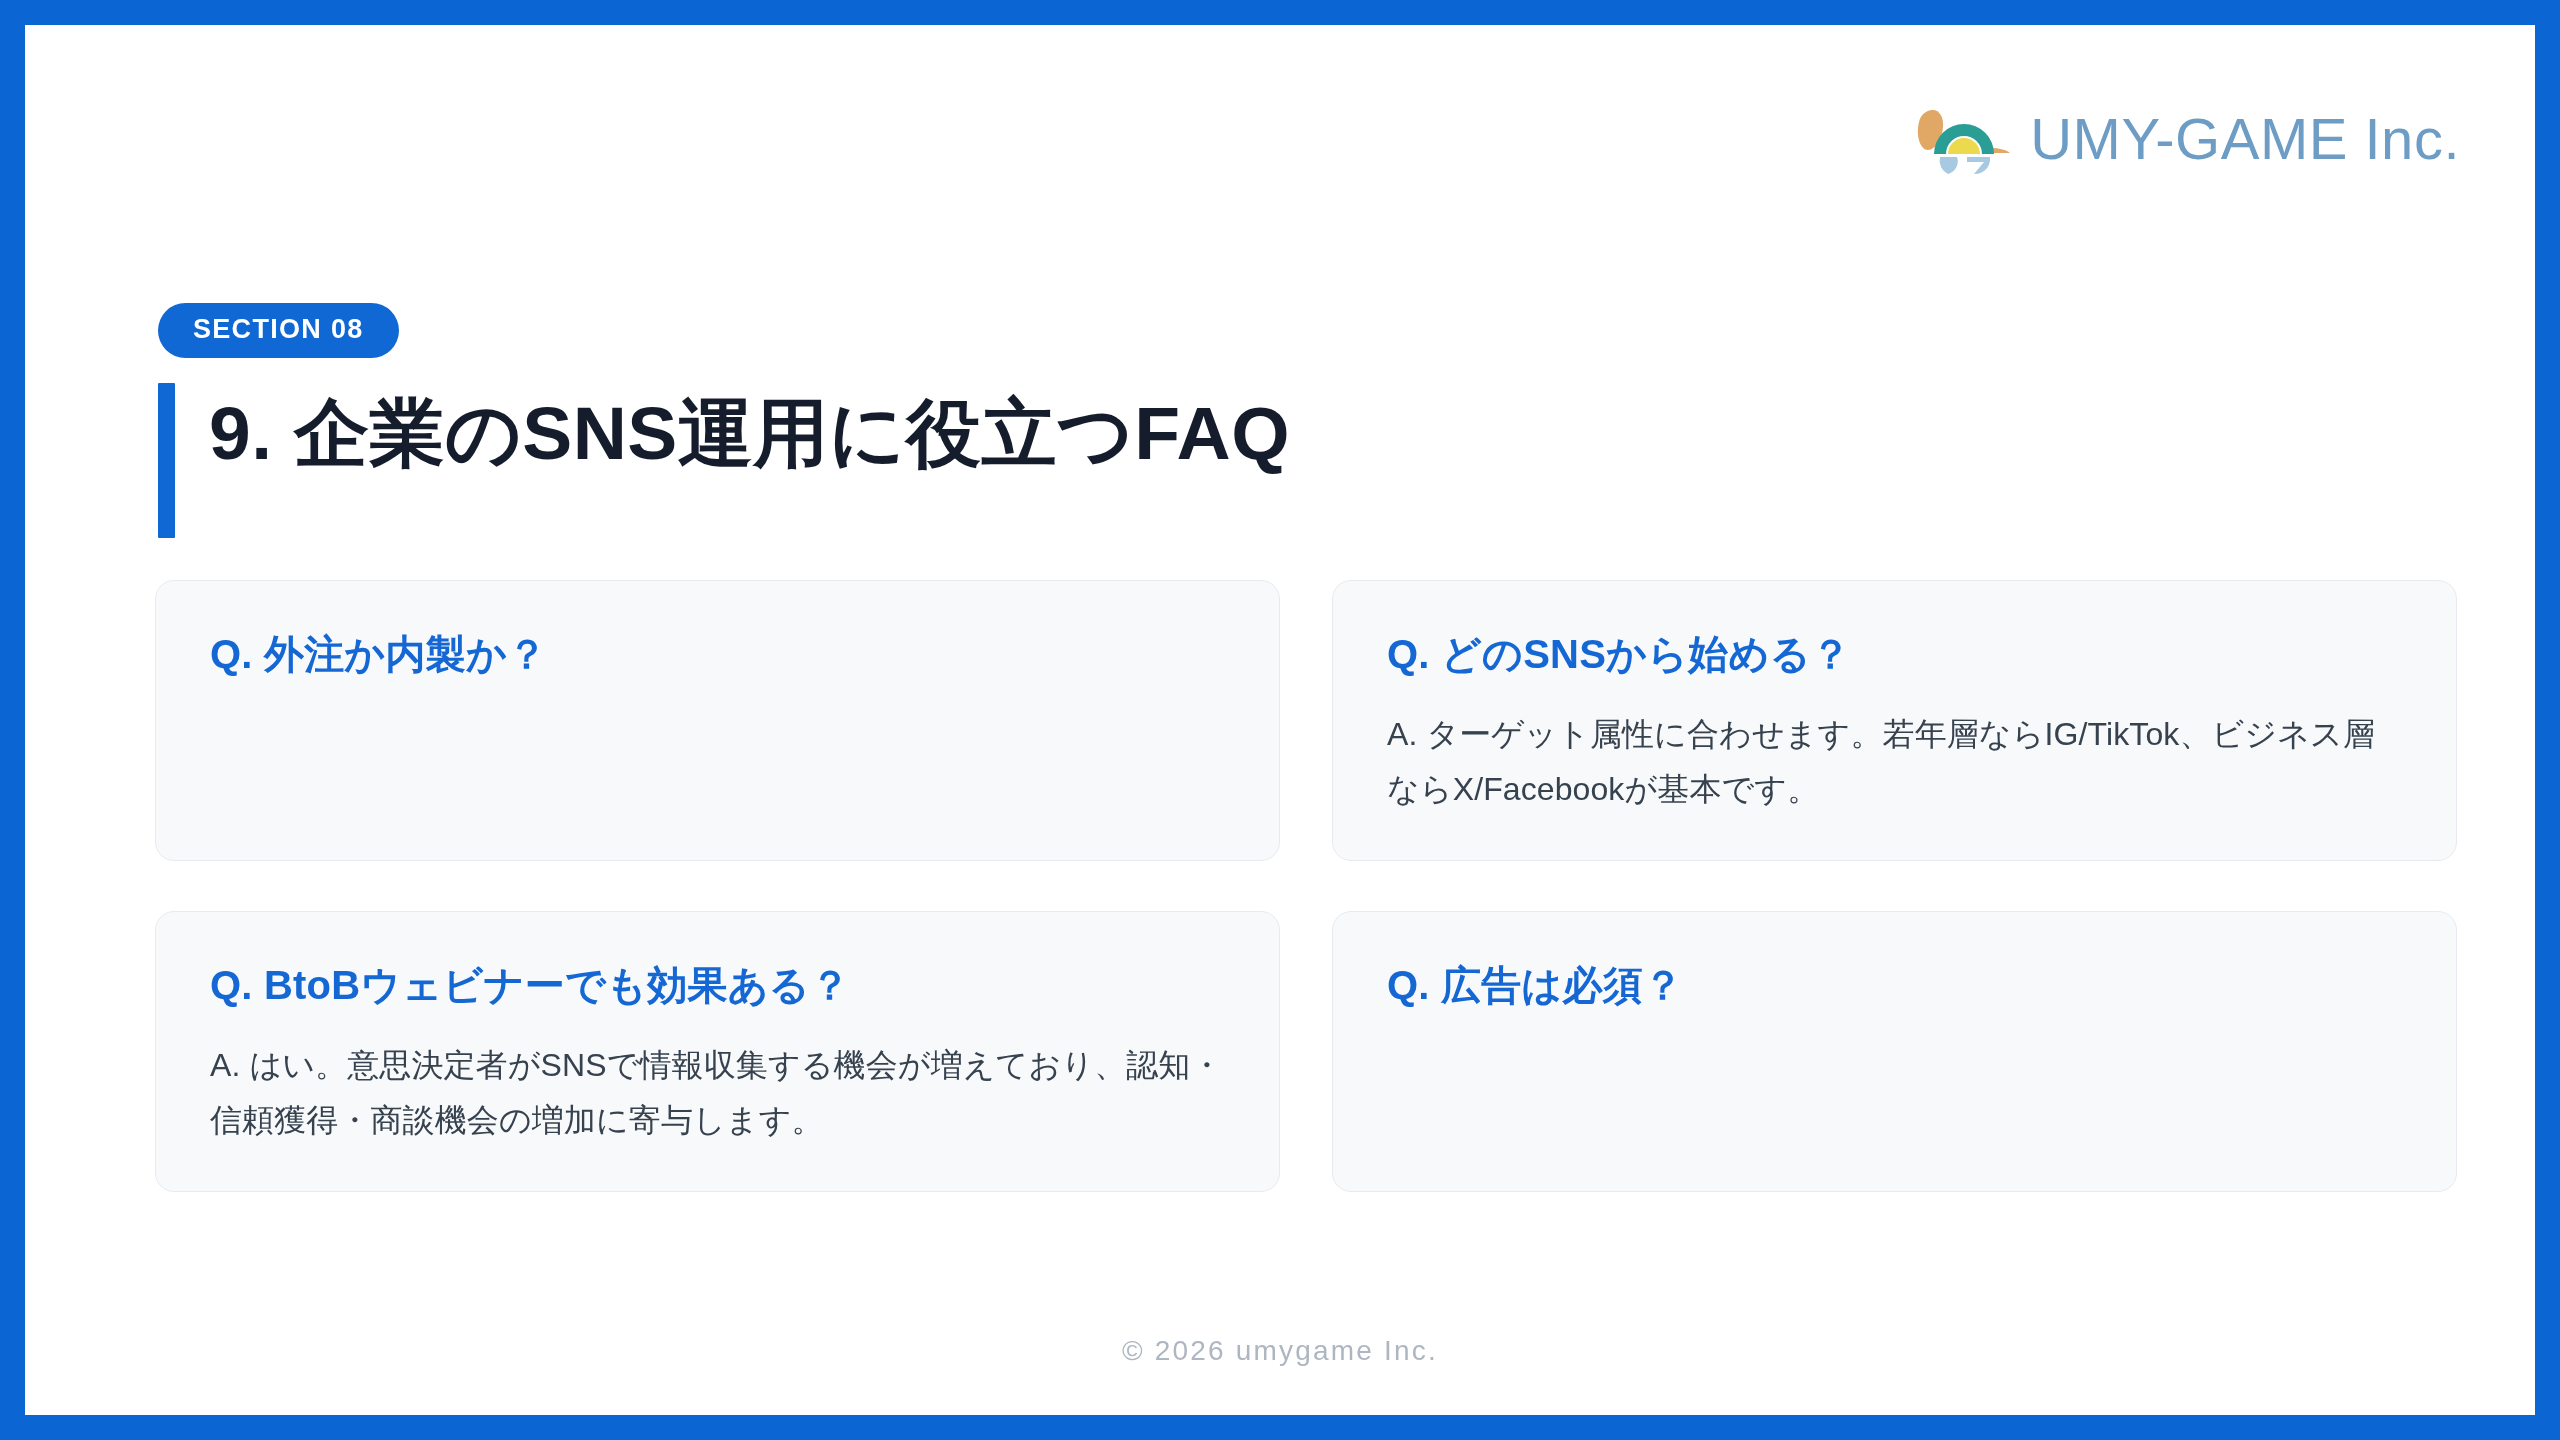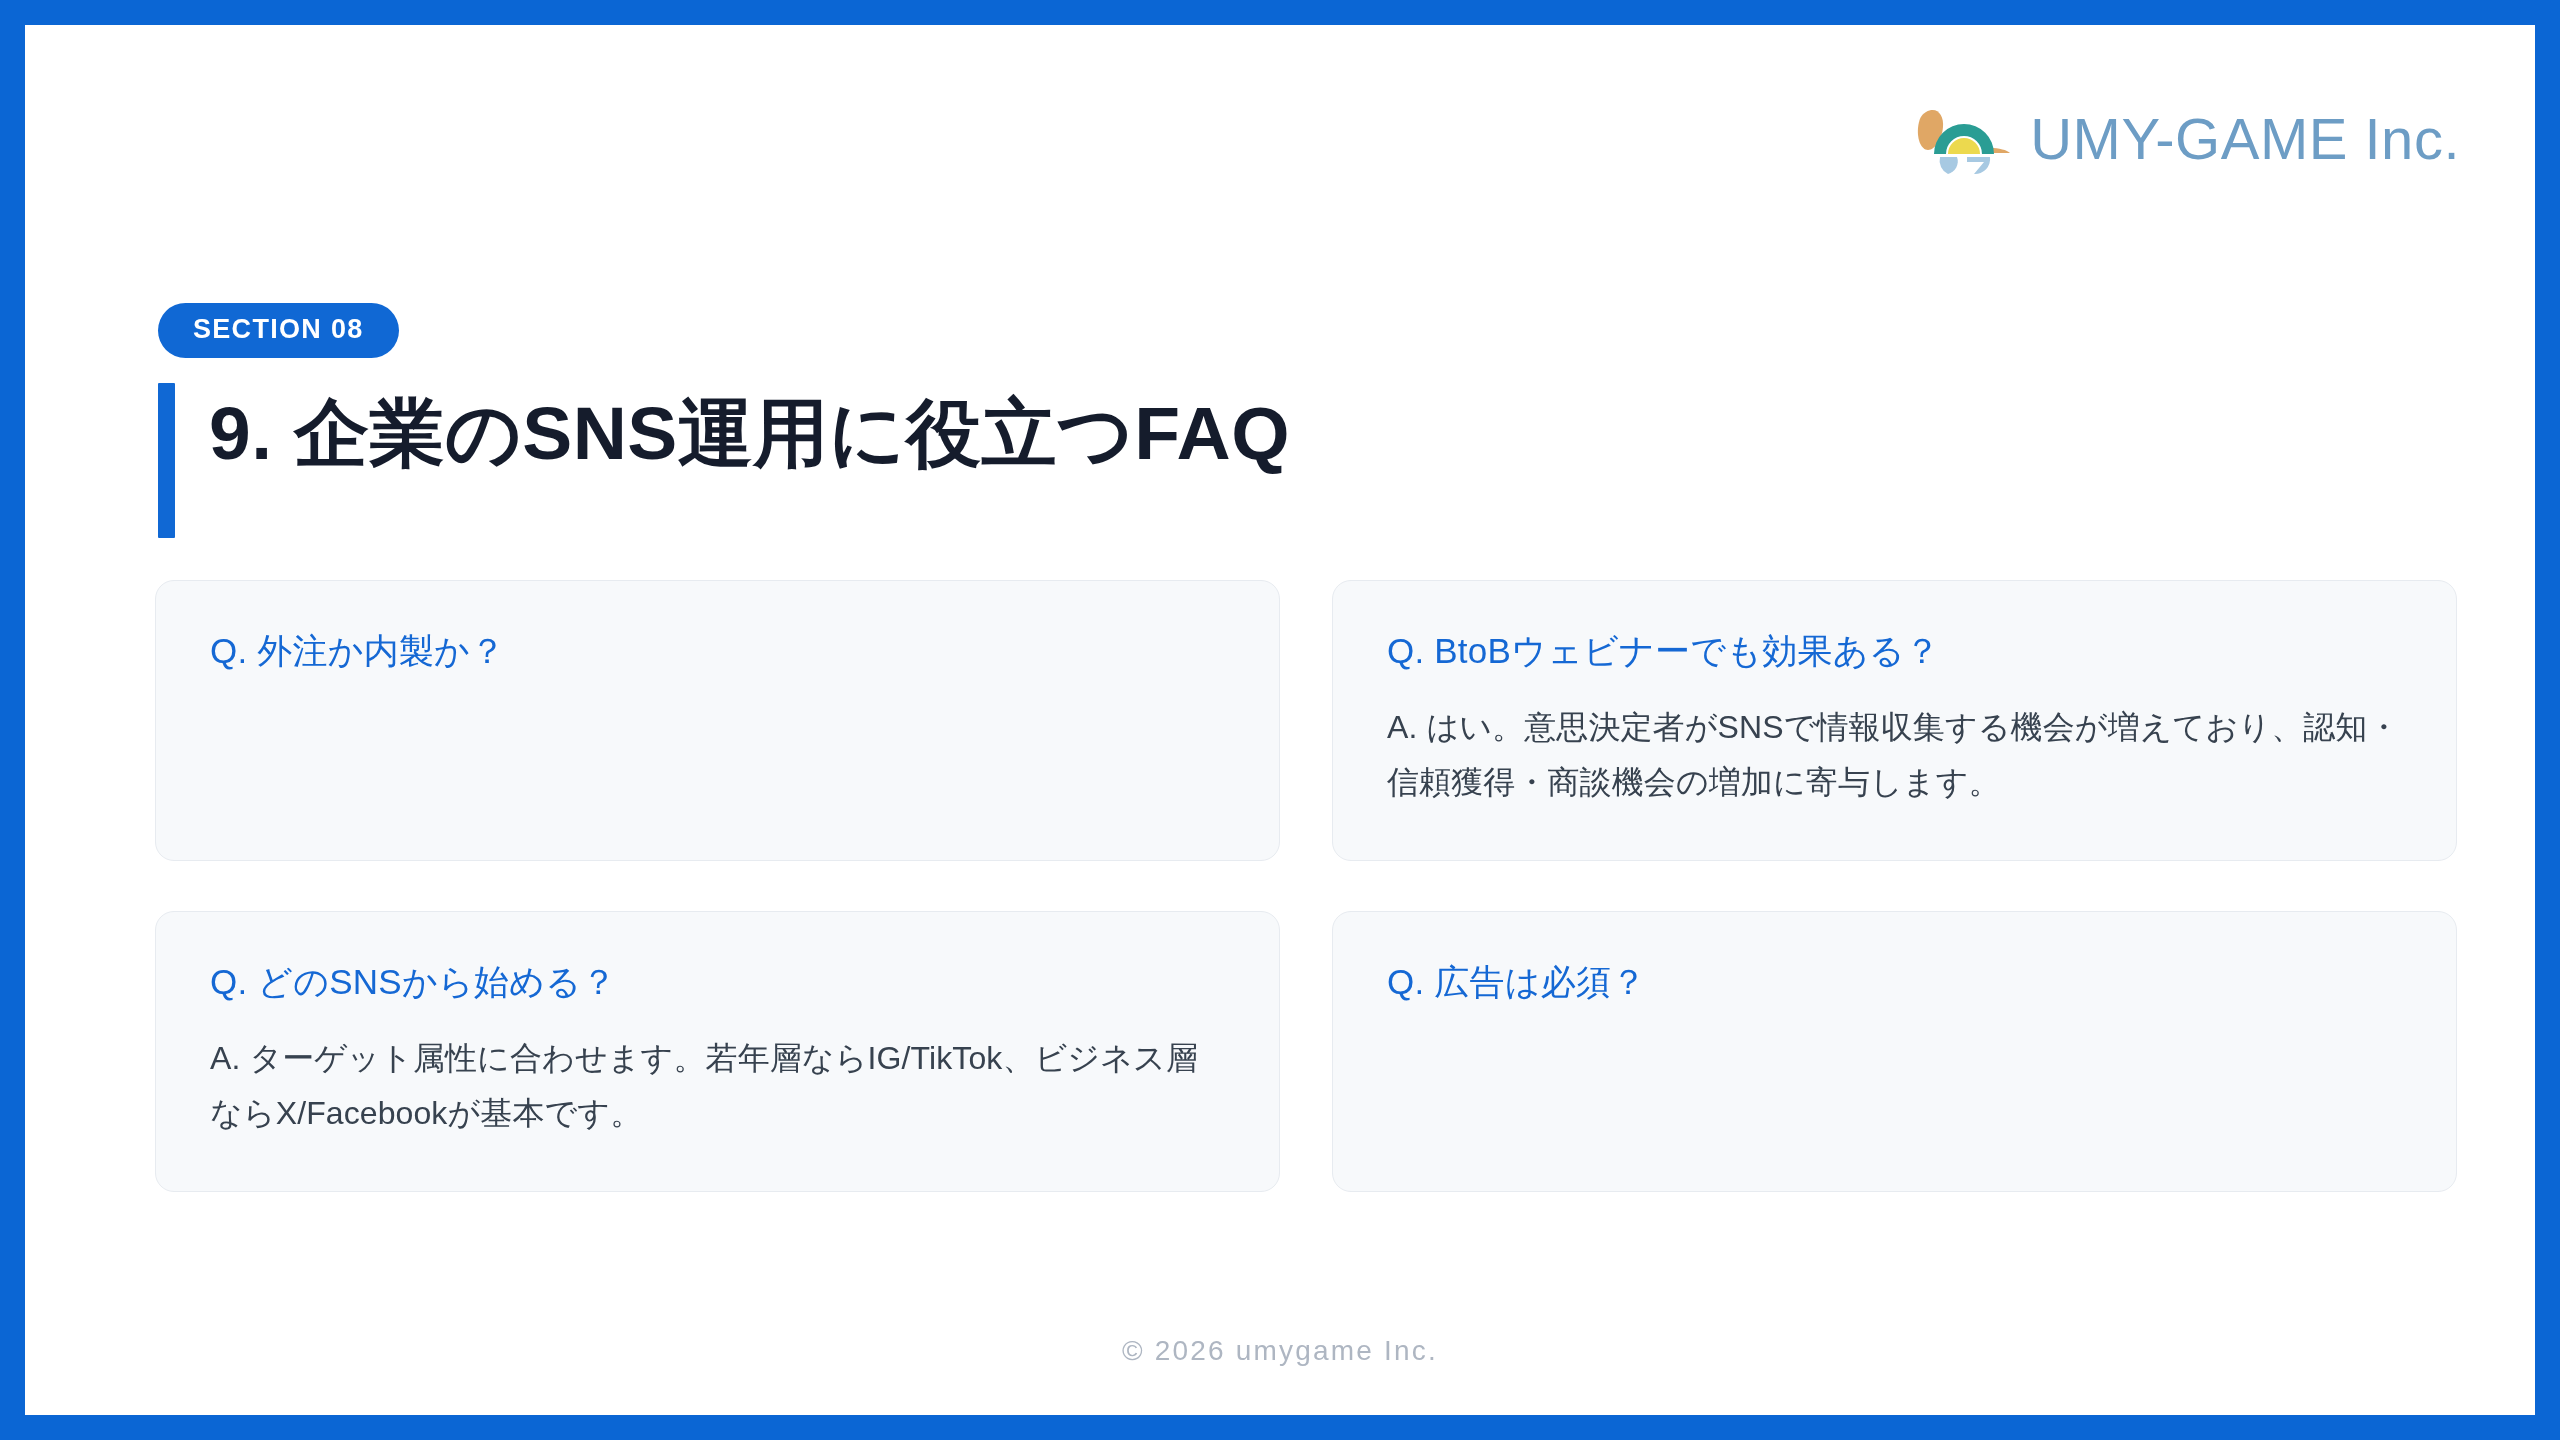--- a/index.html
+++ b/index.html
@@ -112,22 +112,22 @@
   }
   .faq-card {
     background: #f7f9fb;
     border: 1px solid #e7ebf0;
     border-radius: 19px;
     padding: 46px 54px 40px 54px;
     box-sizing: border-box;
     overflow: hidden;
   }
   .faq-q {
-    font-size: 35px;
-    font-weight: 400;
+    font-size: 40px;
+    font-weight: 700;
     color: #1568d4;
     line-height: 1.35;
     margin: 0 0 26px 0;
     letter-spacing: 0.2px;
   }
   .faq-a {
     font-size: 32px;
     font-weight: 400;
     color: #37424f;
     line-height: 1.72;
@@ -179,30 +179,30 @@
       <h1 class="title-text">9. 企業のSNS運用に役立つFAQ</h1>
     </div>
 
     <div class="faq-grid">
 
       <div class="faq-card">
         <p class="faq-q">Q. 外注か内製か？</p>
       </div>
 
       <div class="faq-card">
+        <p class="faq-q">Q. どのSNSから始める？</p>
+        <p class="faq-a">A. ターゲット属性に合わせます。若年層ならIG/TikTok、ビジネス層ならX/Facebookが基本です。</p>
+      </div>
+
+      <div class="faq-card">
         <p class="faq-q">Q. BtoBウェビナーでも効果ある？</p>
         <p class="faq-a">A. はい。意思決定者がSNSで情報収集する機会が増えており、認知・信頼獲得・商談機会の増加に寄与します。</p>
       </div>
 
       <div class="faq-card">
-        <p class="faq-q">Q. どのSNSから始める？</p>
-        <p class="faq-a">A. ターゲット属性に合わせます。若年層ならIG/TikTok、ビジネス層ならX/Facebookが基本です。</p>
-      </div>
-
-      <div class="faq-card">
         <p class="faq-q">Q. 広告は必須？</p>
       </div>
 
     </div>
 
     <div class="footer">© 2026 umygame Inc.</div>
 
   </div>
 </div>
 

